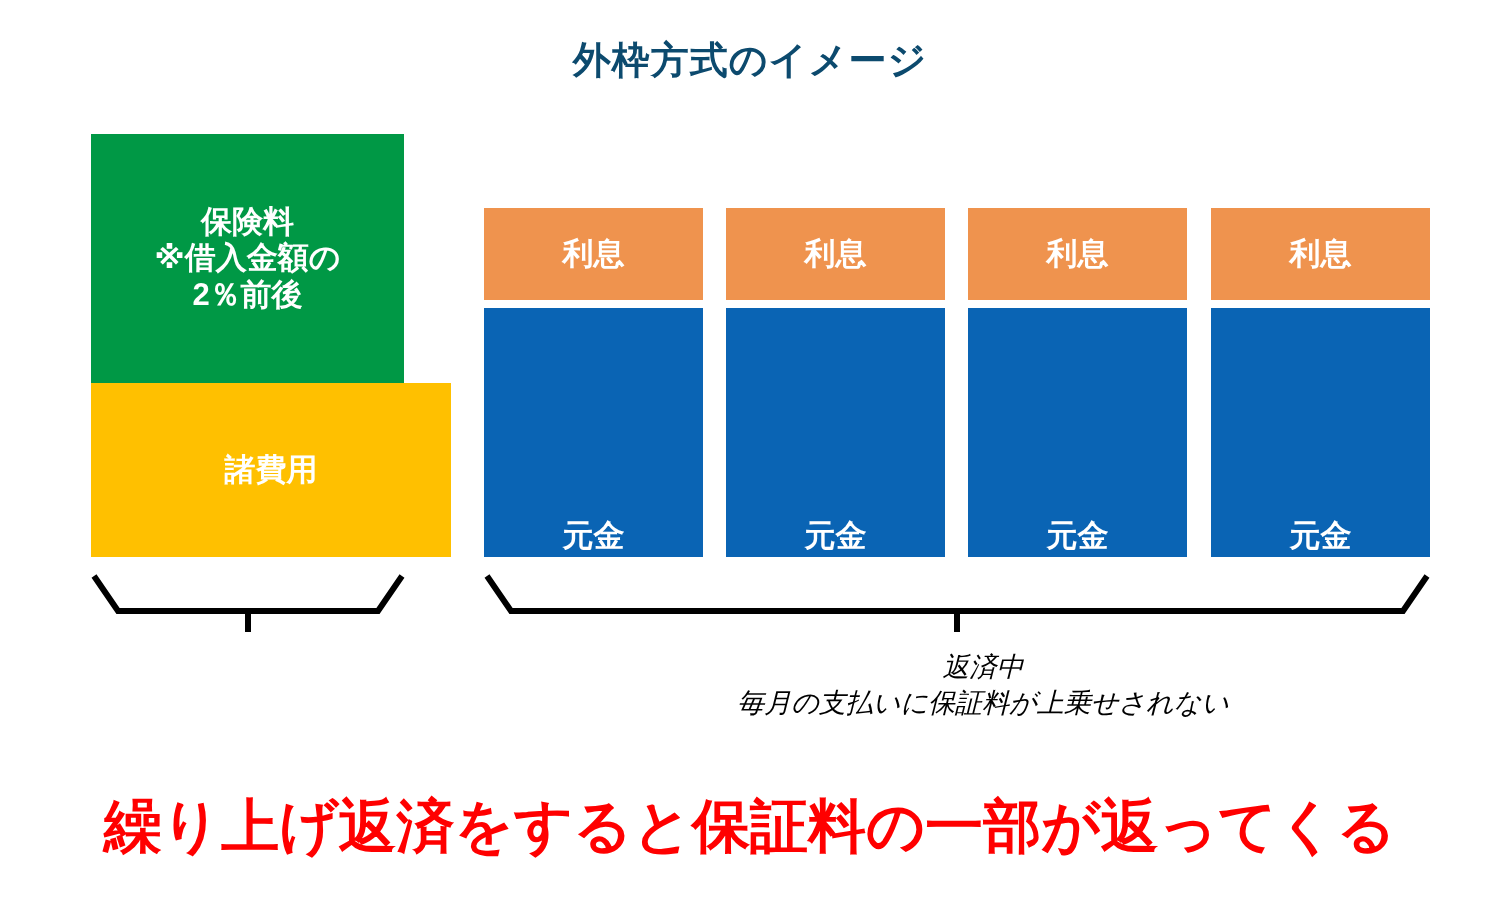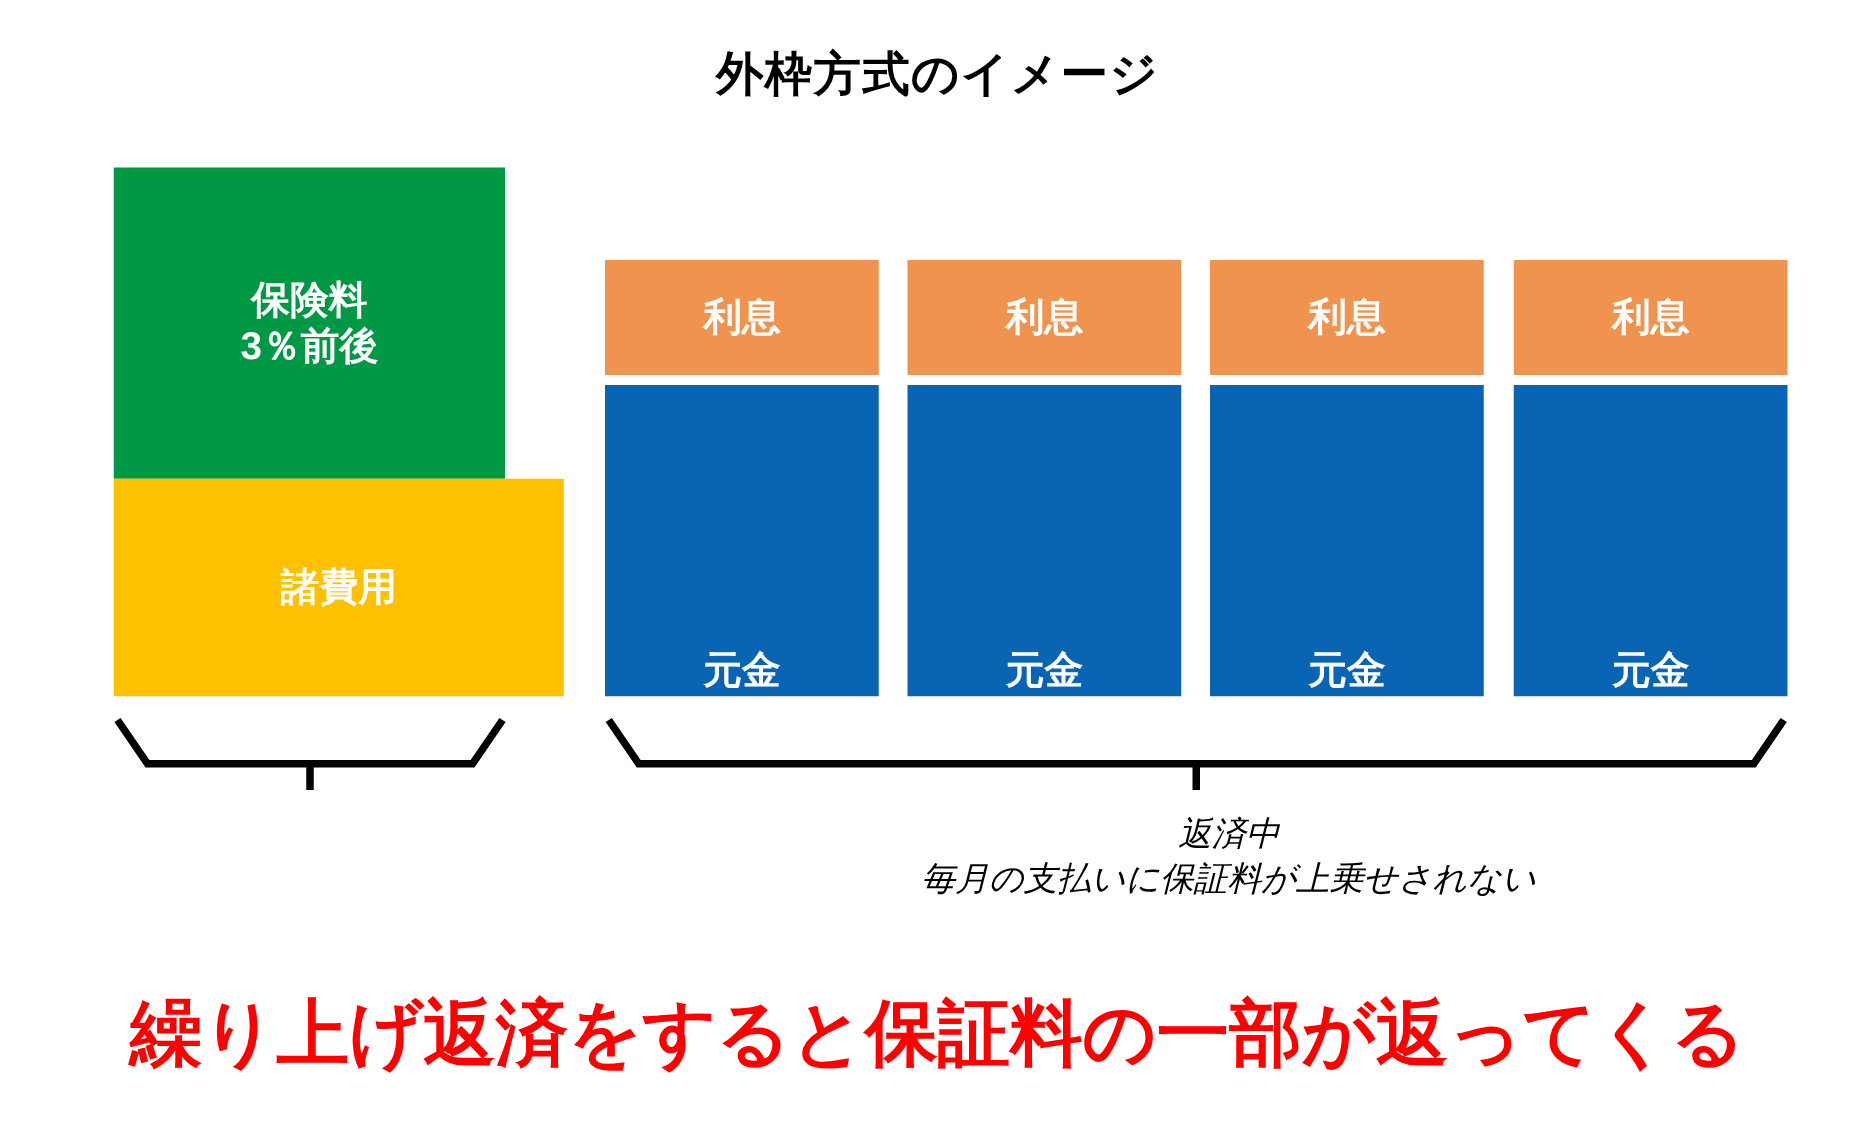--- a/index.html
+++ b/index.html
@@ -20,21 +20,21 @@
 
   
   .title {
     position: absolute;
     left: 0;
     top: 38px;
     width: 1500px;
     text-align: center;
     font-size: 38px;
     font-weight: bold;
-    color: #000000;
+    color: #0c4a6e;
     letter-spacing: 1px;
     line-height: 1.2;
   }
 
   
   .box {
     position: absolute;
     display: flex;
     align-items: center;
     justify-content: center;
@@ -130,21 +130,22 @@
 </head>
 <body>
 
 <div id="canvas">
 
   <div class="title">外枠方式のイメージ</div>
 
   <div class="box seg-green">
     <div>
       <div>保険料</div>
-      <div>3％前後</div>
+      <div>※借入金額の</div>
+      <div>2％前後</div>
     </div>
   </div>
 
   <div class="box seg-yellow">
     <div>諸費用</div>
   </div>
 
   <div class="bar" style="left:484px; top:208px; height:349px;">
     <div class="seg-interest">
       <span>利息</span>

